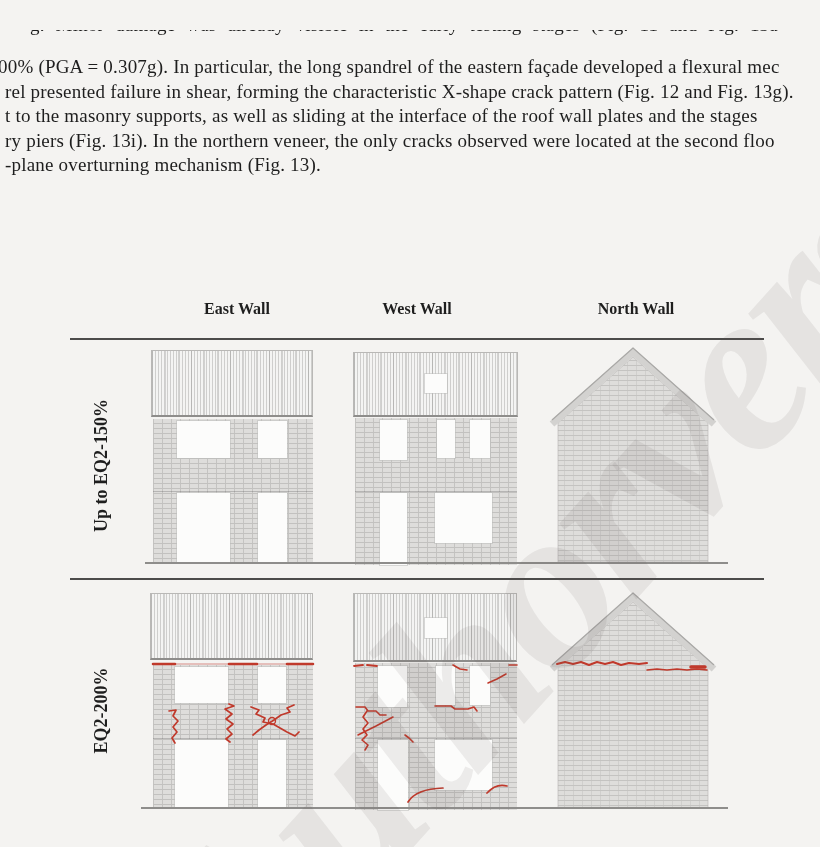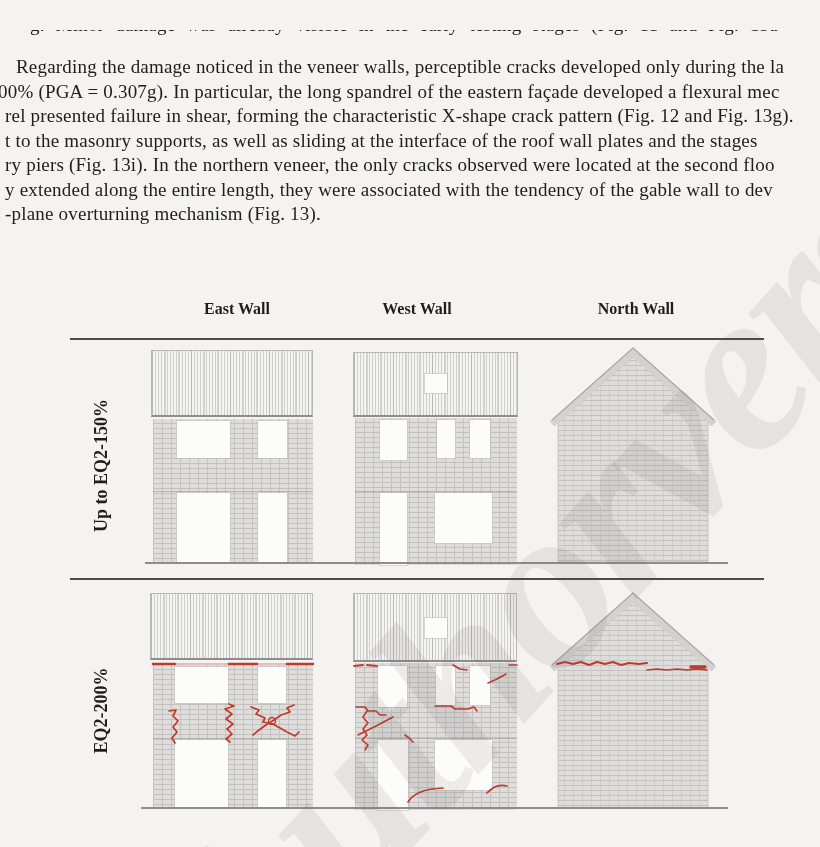--- a/index.html
+++ b/index.html
@@ -70,26 +70,24 @@
 </head>
 <body>
 
 <div class="page">
 
   <div class="clipline">
     <span>g. Minor damage was already visible in the early testing stages (Fig. 11 and Fig. 13a-g).</span>
   </div>
 
   <div class="para">
-    <div class="pline first">Regarding the damage noticed in the veneer walls, perceptible cracks developed only during the la</div>
     <div class="pline" style="margin-left:-7px">00% (PGA = 0.307g). In particular, the long spandrel of the eastern façade developed a flexural mec</div>
     <div class="pline">rel presented failure in shear, forming the characteristic X-shape crack pattern (Fig. 12 and Fig. 13g).</div>
     <div class="pline">t to the masonry supports, as well as sliding at the interface of the roof wall plates and the stages</div>
     <div class="pline">ry piers (Fig. 13i). In the northern veneer, the only cracks observed were located at the second floo</div>
-    <div class="pline">y extended along the entire length, they were associated with the tendency of the gable wall to dev</div>
     <div class="pline">-plane overturning mechanism (Fig. 13).</div>
   </div>
 
   <div class="hdr" style="left:167px">East Wall</div>
   <div class="hdr" style="left:347px">West Wall</div>
   <div class="hdr" style="left:566px">North Wall</div>
 
   <div class="rule" style="top:338px"></div>
 
   <div class="vlabel" style="left:88px; top:365px; height:200px">

